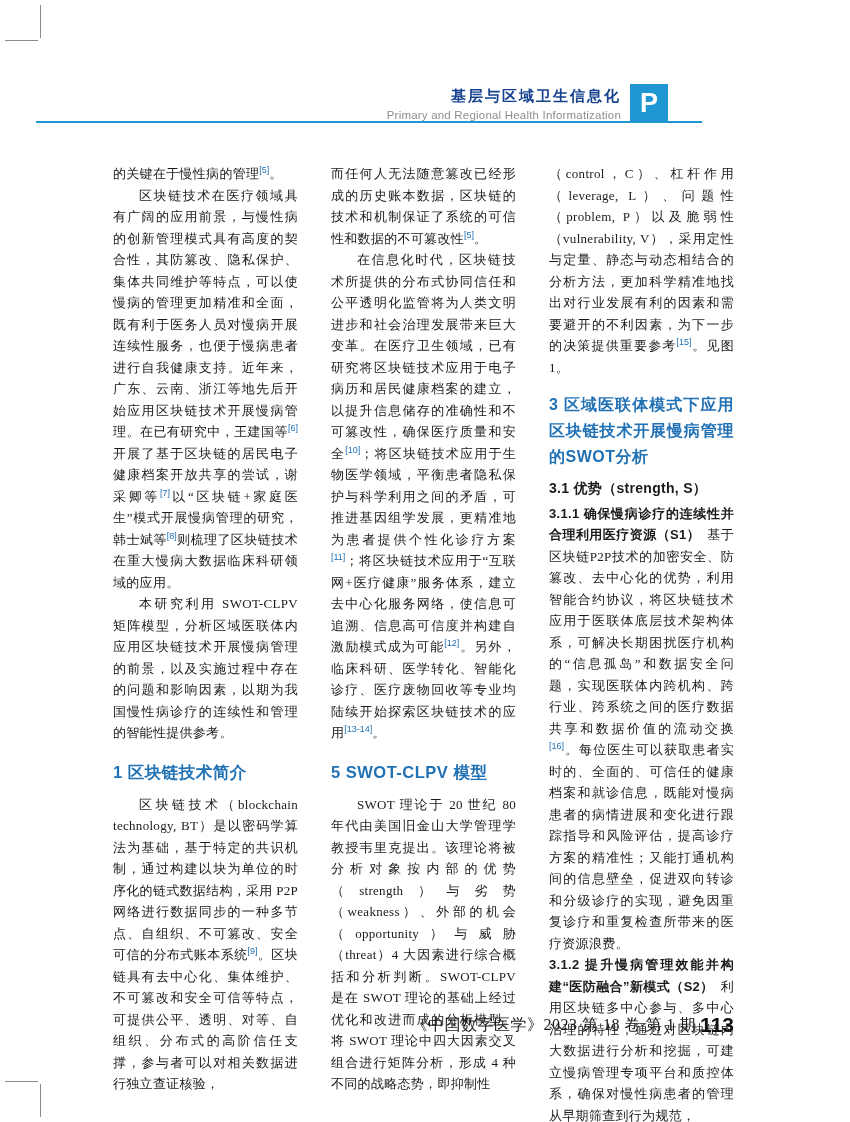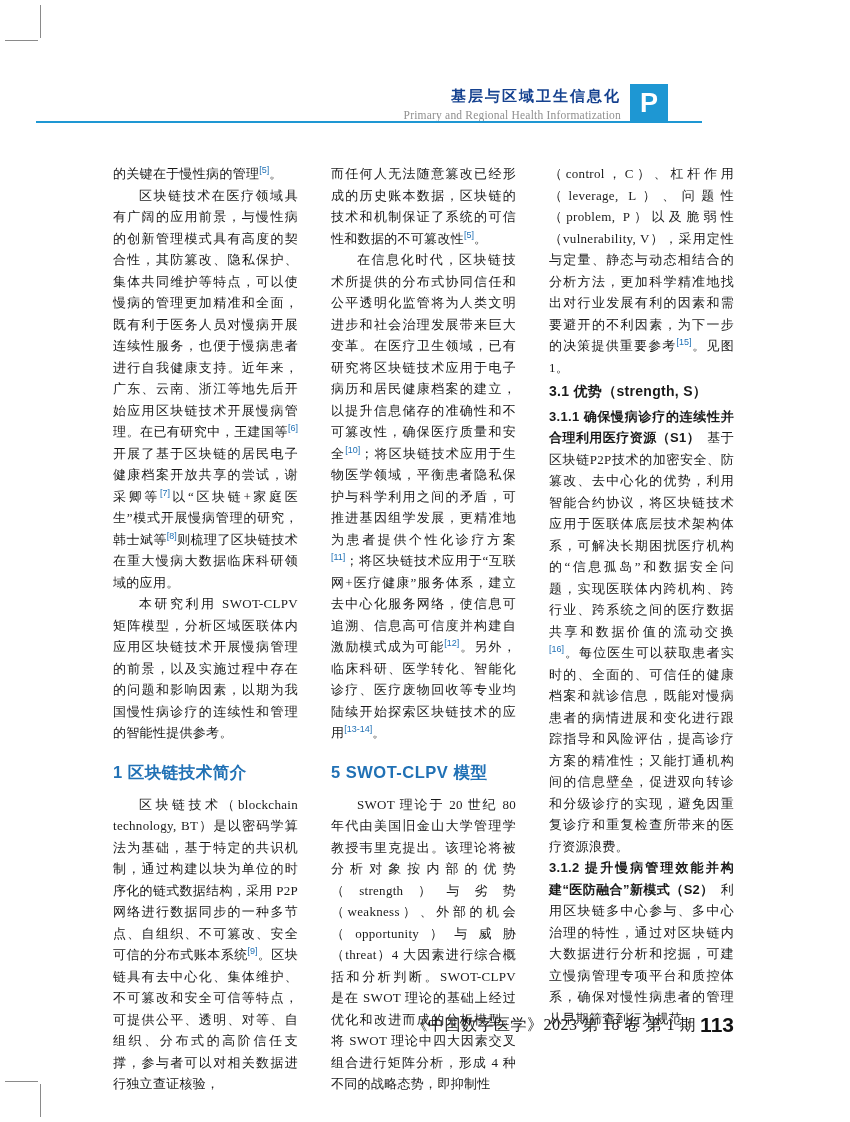--- a/index.html
+++ b/index.html
@@ -19,21 +19,21 @@
   .m-br-h{left:812px;top:1081px;width:33px;height:1px;}
 
   
   .header{position:absolute;top:84px;right:110px;display:flex;align-items:flex-end;gap:9px;}
   .header-titles{text-align:right;padding-bottom:1px;}
   .title-cn{
     font-family:"Liberation Sans","DejaVu Sans",sans-serif;
     font-size:15px;font-weight:bold;color:#15418f;letter-spacing:2px;
   }
   .title-en{
-    font-family:Liberation Serif, serif;
+    font-family:Liberation Sans, sans-serif;
     font-size:11.5px;color:#8f8f8f;margin-top:3px;letter-spacing:0.2px;
   }
   .badge{
     width:38px;height:38px;background:#1e97d3;color:#ffffff;
     font-family:"Liberation Sans","DejaVu Sans",sans-serif;
     font-size:27px;font-weight:bold;display:flex;align-items:center;justify-content:center;
   }
   .rule{position:absolute;top:121px;left:36px;width:666px;height:2px;background:#1e97d3;}
 
   
@@ -110,20 +110,21 @@
 
     <div class="col">
       <p class="noindent">而任何人无法随意篡改已经形成的历史账本数据，区块链的技术和机制保证了系统的可信性和数据的不可篡改性<sup class="ref">[5]</sup>。</p>
       <p>在信息化时代，区块链技术所提供的分布式协同信任和公平透明化监管将为人类文明进步和社会治理发展带来巨大变革。在医疗卫生领域，已有研究将区块链技术应用于电子病历和居民健康档案的建立，以提升信息储存的准确性和不可篡改性，确保医疗质量和安全<sup class="ref">[10]</sup>；将区块链技术应用于生物医学领域，平衡患者隐私保护与科学利用之间的矛盾，可推进基因组学发展，更精准地为患者提供个性化诊疗方案<sup class="ref">[11]</sup>；将区块链技术应用于“互联网+医疗健康”服务体系，建立去中心化服务网络，使信息可追溯、信息高可信度并构建自激励模式成为可能<sup class="ref">[12]</sup>。另外，临床科研、医学转化、智能化诊疗、医疗废物回收等专业均陆续开始探索区块链技术的应用<sup class="ref">[13-14]</sup>。</p>
       <h2 class="h-section">5 SWOT-CLPV 模型</h2>
       <p>SWOT 理论于 20 世纪 80 年代由美国旧金山大学管理学教授韦里克提出。该理论将被分析对象按内部的优势（strength）与劣势（weakness）、外部的机会（opportunity）与威胁（threat）4 大因素进行综合概括和分析判断。SWOT-CLPV 是在 SWOT 理论的基础上经过优化和改进而成的分析模型。将 SWOT 理论中四大因素交叉组合进行矩阵分析，形成 4 种不同的战略态势，即抑制性</p>
     </div>
 
     <div class="col">
       <p class="noindent">（control，C）、杠杆作用（leverage, L）、问题性（problem, P）以及脆弱性（vulnerability, V），采用定性与定量、静态与动态相结合的分析方法，更加科学精准地找出对行业发展有利的因素和需要避开的不利因素，为下一步的决策提供重要参考<sup class="ref">[15]</sup>。见图 1。</p>
+      <h2 class="h-section h-big">3 区域医联体模式下应用区块链技术开展慢病管理的SWOT分析</h2>
       <h3 class="h-sub">3.1 优势（strength, S）</h3>
       <p class="noindent"><b class="runin">3.1.1 确保慢病诊疗的连续性并合理利用医疗资源（S1）</b><span>基于区块链P2P技术的加密安全、防篡改、去中心化的优势，利用智能合约协议，将区块链技术应用于医联体底层技术架构体系，可解决长期困扰医疗机构的“信息孤岛”和数据安全问题，实现医联体内跨机构、跨行业、跨系统之间的医疗数据共享和数据价值的流动交换<sup class="ref">[16]</sup>。每位医生可以获取患者实时的、全面的、可信任的健康档案和就诊信息，既能对慢病患者的病情进展和变化进行跟踪指导和风险评估，提高诊疗方案的精准性；又能打通机构间的信息壁垒，促进双向转诊和分级诊疗的实现，避免因重复诊疗和重复检查所带来的医疗资源浪费。</span></p>
       <p class="noindent"><b class="runin">3.1.2 提升慢病管理效能并构建“医防融合”新模式（S2）</b><span>利用区块链多中心参与、多中心治理的特性，通过对区块链内大数据进行分析和挖掘，可建立慢病管理专项平台和质控体系，确保对慢性病患者的管理从早期筛查到行为规范，</span></p>
     </div>
 
   </div>
 
   <div class="footer">
     <span class="journal">《中国数字医学》2023 第 18 卷 第 1 期</span>
     <span class="pageno">113</span>

